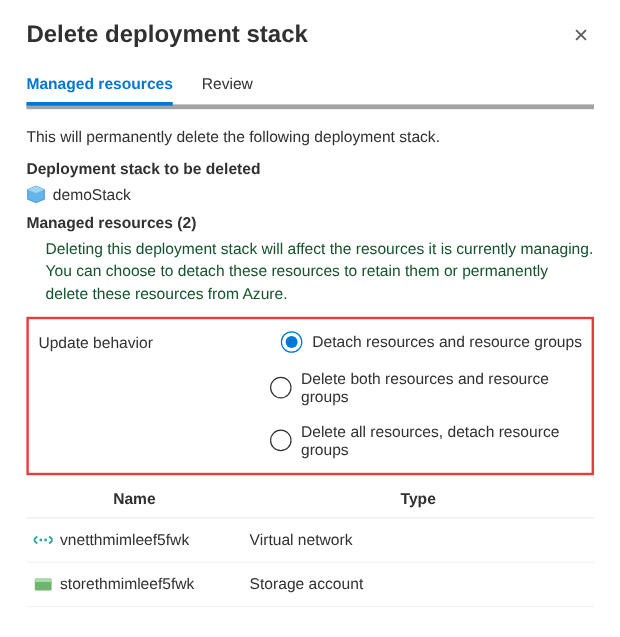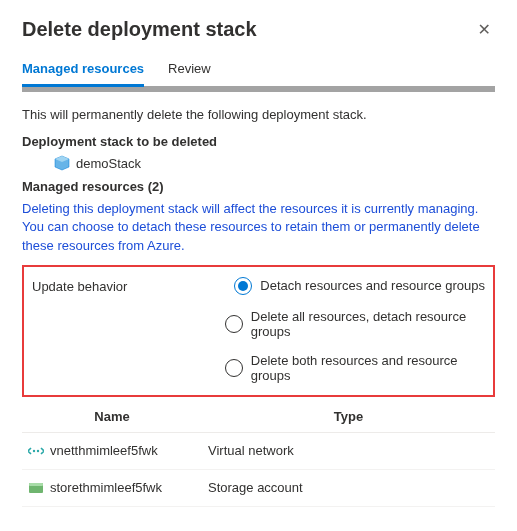--- a/index.html
+++ b/index.html
@@ -25,46 +25,46 @@
   }
   .close {
     font-size: 16px;
     color: #605e5c;
     cursor: pointer;
     padding: 2px 4px;
   }
   .tabs {
     display: flex;
     gap: 24px;
-    border-bottom: 6px solid #a3a3a3;
+    border-bottom: 4px solid #a3a3a3;
     margin-bottom: 14px;
   }
   .tab {
     padding: 6px 0 8px 0;
     font-size: 13px;
     cursor: pointer;
     color: #323130;
     border-bottom: 3px solid transparent;
     margin-bottom: -1px;
   }
   .tab.active {
     color: #0078d4;
     font-weight: 600;
     border-bottom-color: #0078d4;
   }
   .body-text { margin: 0 0 10px 0; line-height: 1.4; }
   .bold-label { font-weight: 700; margin: 8px 0 6px 0; }
-  .stack-row { display: flex; align-items: center; gap: 6px; margin-bottom: 8px; margin-left: 32px; }
+  .stack-row { display: flex; align-items: center; gap: 6px; margin-bottom: 8px; }
   .stack-icon {
     width: 16px; height: 16px;
     display: inline-flex; align-items: center; justify-content: center;
   }
   .helper {
-    color: #1d4ed8;
-    margin: 6px 0 10px 0;
+    color: #14532d;
+    margin: 6px 0 10px 16px;
     line-height: 1.4;
   }
   .highlight-box {
     border: 2px solid #e83b3b;
     padding: 10px 8px 12px 8px;
     margin-bottom: 0;
   }
   .behavior-grid {
     display: flex;
     gap: 10px;
@@ -136,25 +136,25 @@
     <div class="behavior-label">Update behavior</div>
     <div class="radio-group">
       <div class="radio-row">
         <span class="radio-outer sel">
             <span class="radio-inner"></span>
           </span>
         <span>Detach resources and resource groups</span>
       </div>
       <div class="radio-row">
         <span class="radio-outer"></span>
-        <span>Delete all resources, detach resource groups</span>
+        <span>Delete both resources and resource groups</span>
       </div>
       <div class="radio-row">
         <span class="radio-outer"></span>
-        <span>Delete both resources and resource groups</span>
+        <span>Delete all resources, detach resource groups</span>
       </div>
     </div>
   </div>
 </div>
 
 <table class="table">
   <thead>
     <tr>
       <th>Name</th>
       <th>Type</th>

